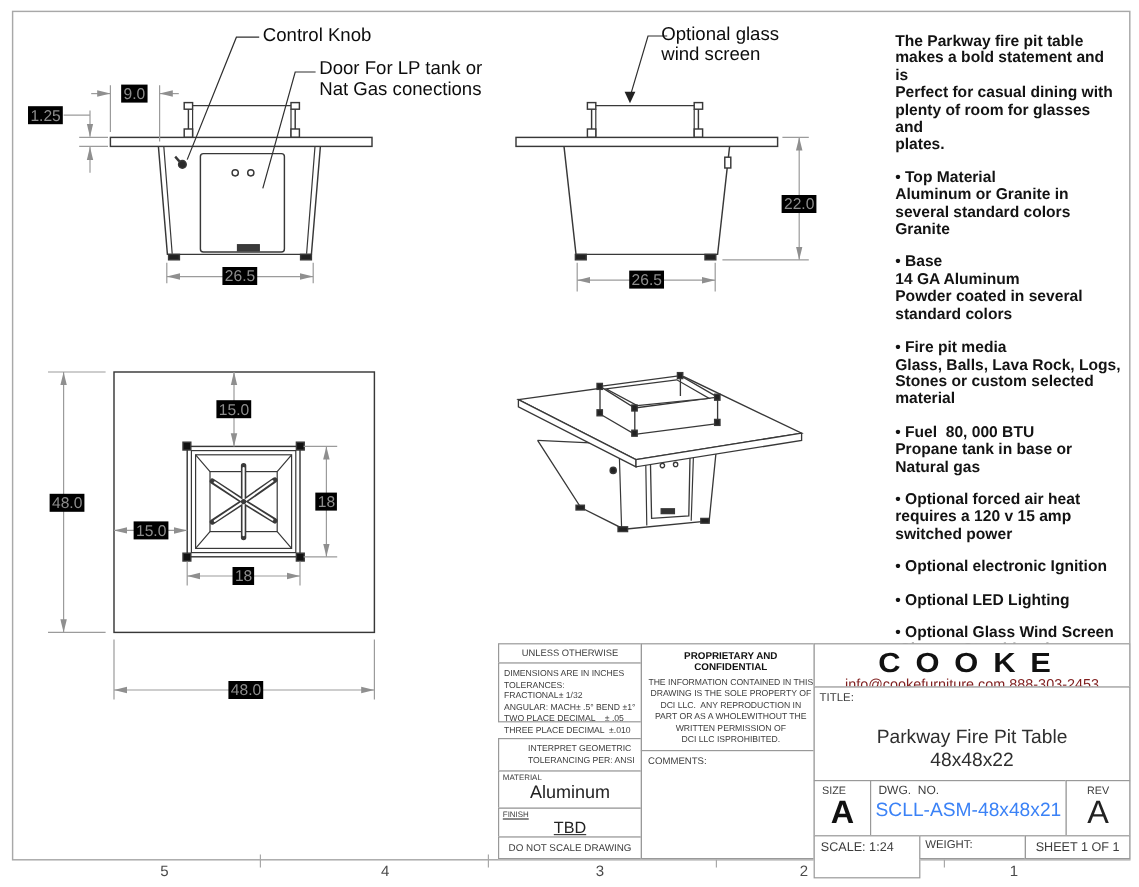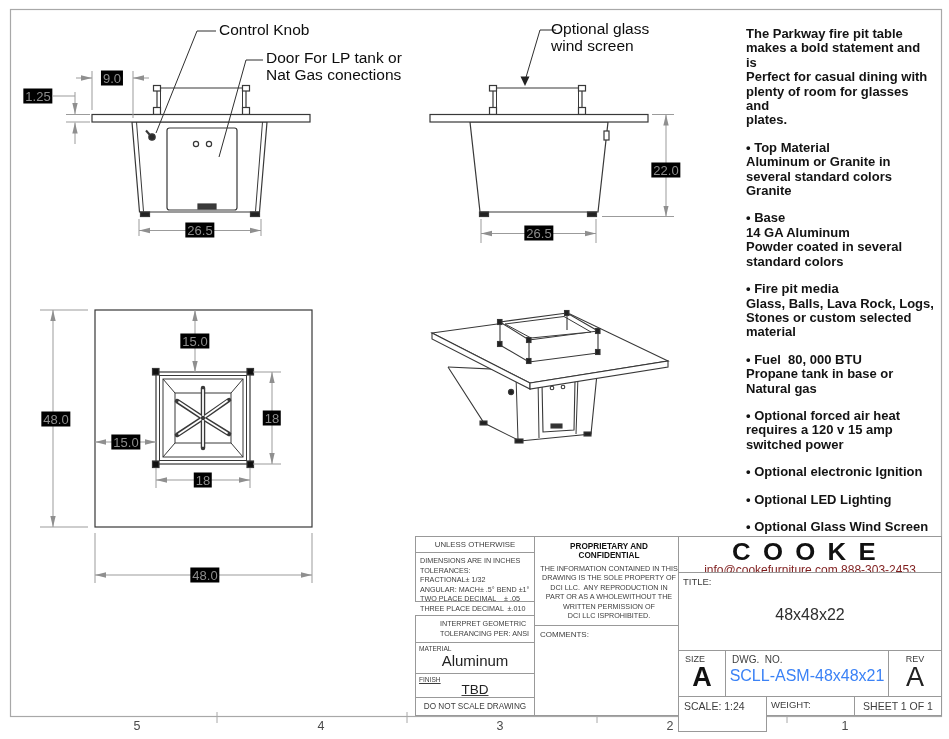--- a/index.html
+++ b/index.html
@@ -286,20 +286,21 @@
     <div style="font-size:8px;padding:4px 0 0 5px;">COMMENTS:</div>
   </div>
 
   <div class="box" style="left:678px;top:536px;width:264px;height:37px;">
     <div class="logo-txt">COOKE</div>
     <div class="contact">info@cookefurniture.com 888-303-2453</div>
   </div>
   <div class="box" style="left:678px;top:572px;width:264px;height:79px;">
     <div class="title-lab">TITLE:</div>
     <div class="title-main">
+      <div>Parkway Fire Pit Table</div>
       <div>48x48x22</div>
     </div>
   </div>
   <div class="box" style="left:678px;top:650px;width:48px;height:47px;">
     <div class="sz-lab">SIZE</div>
     <div class="sz-A">A</div>
   </div>
   <div class="box" style="left:725px;top:650px;width:164px;height:47px;">
     <div class="dwg-lab pre">DWG.  NO.</div>
     <div class="dwg-val">SCLL-ASM-48x48x21</div>

